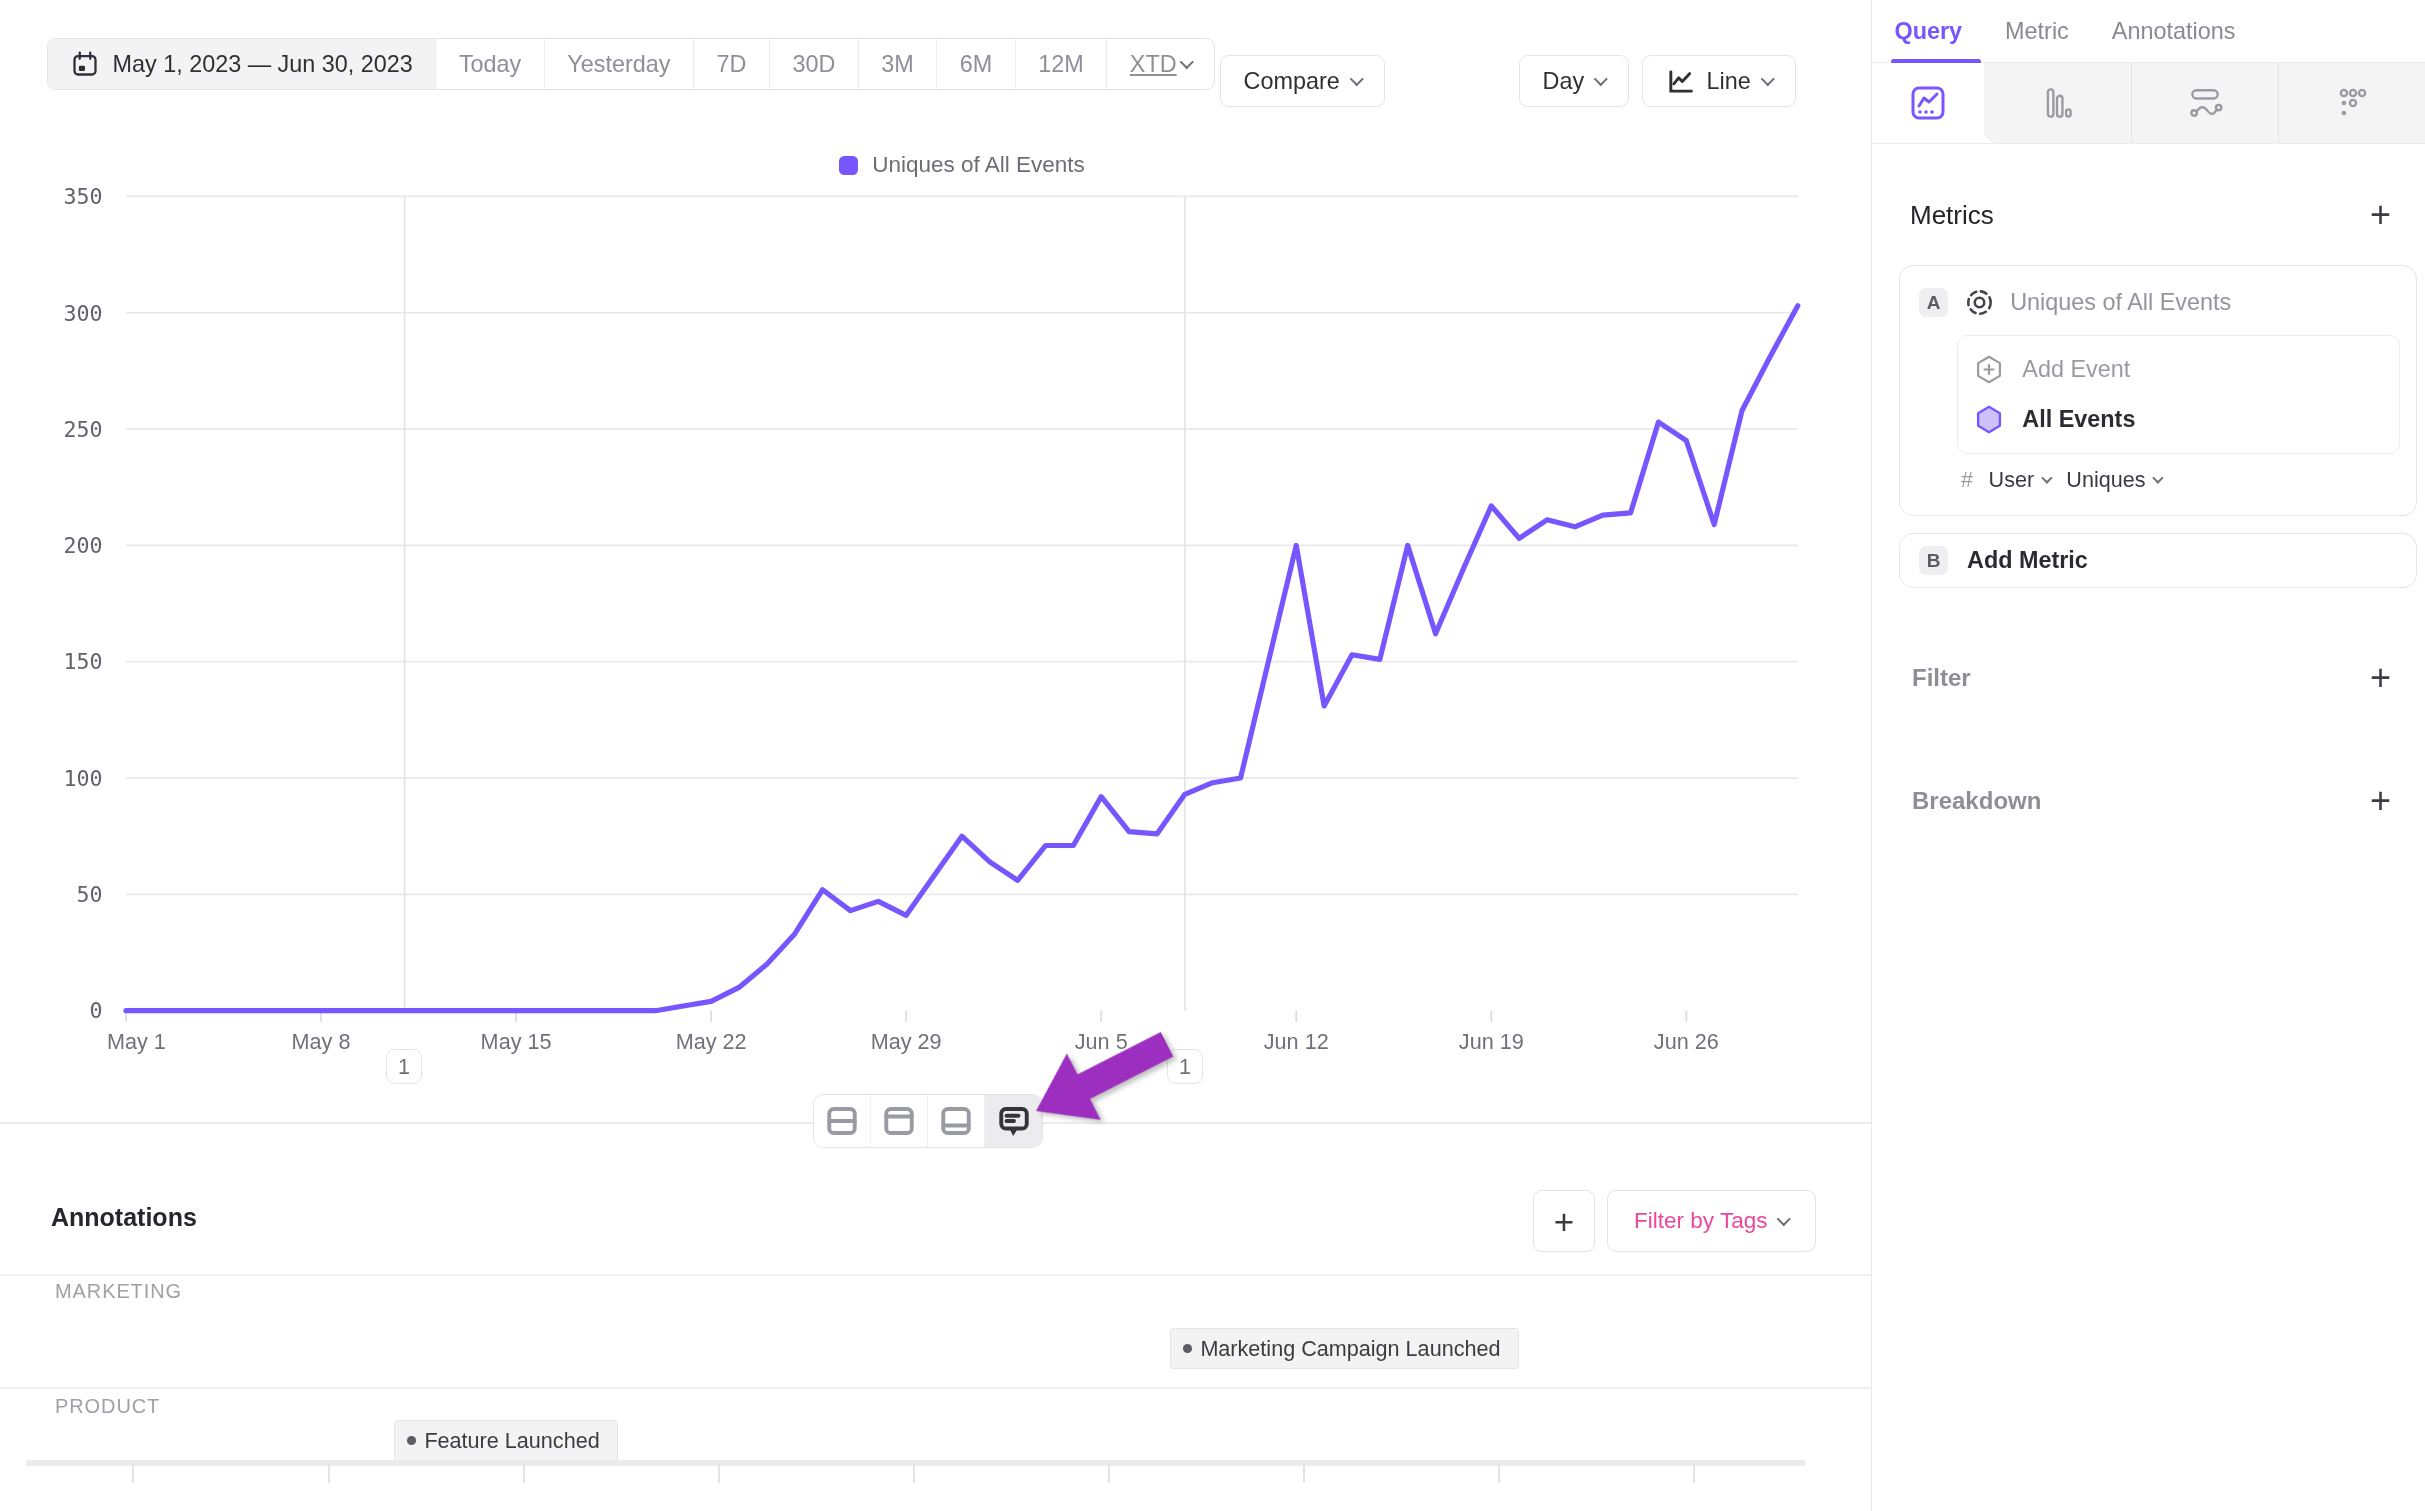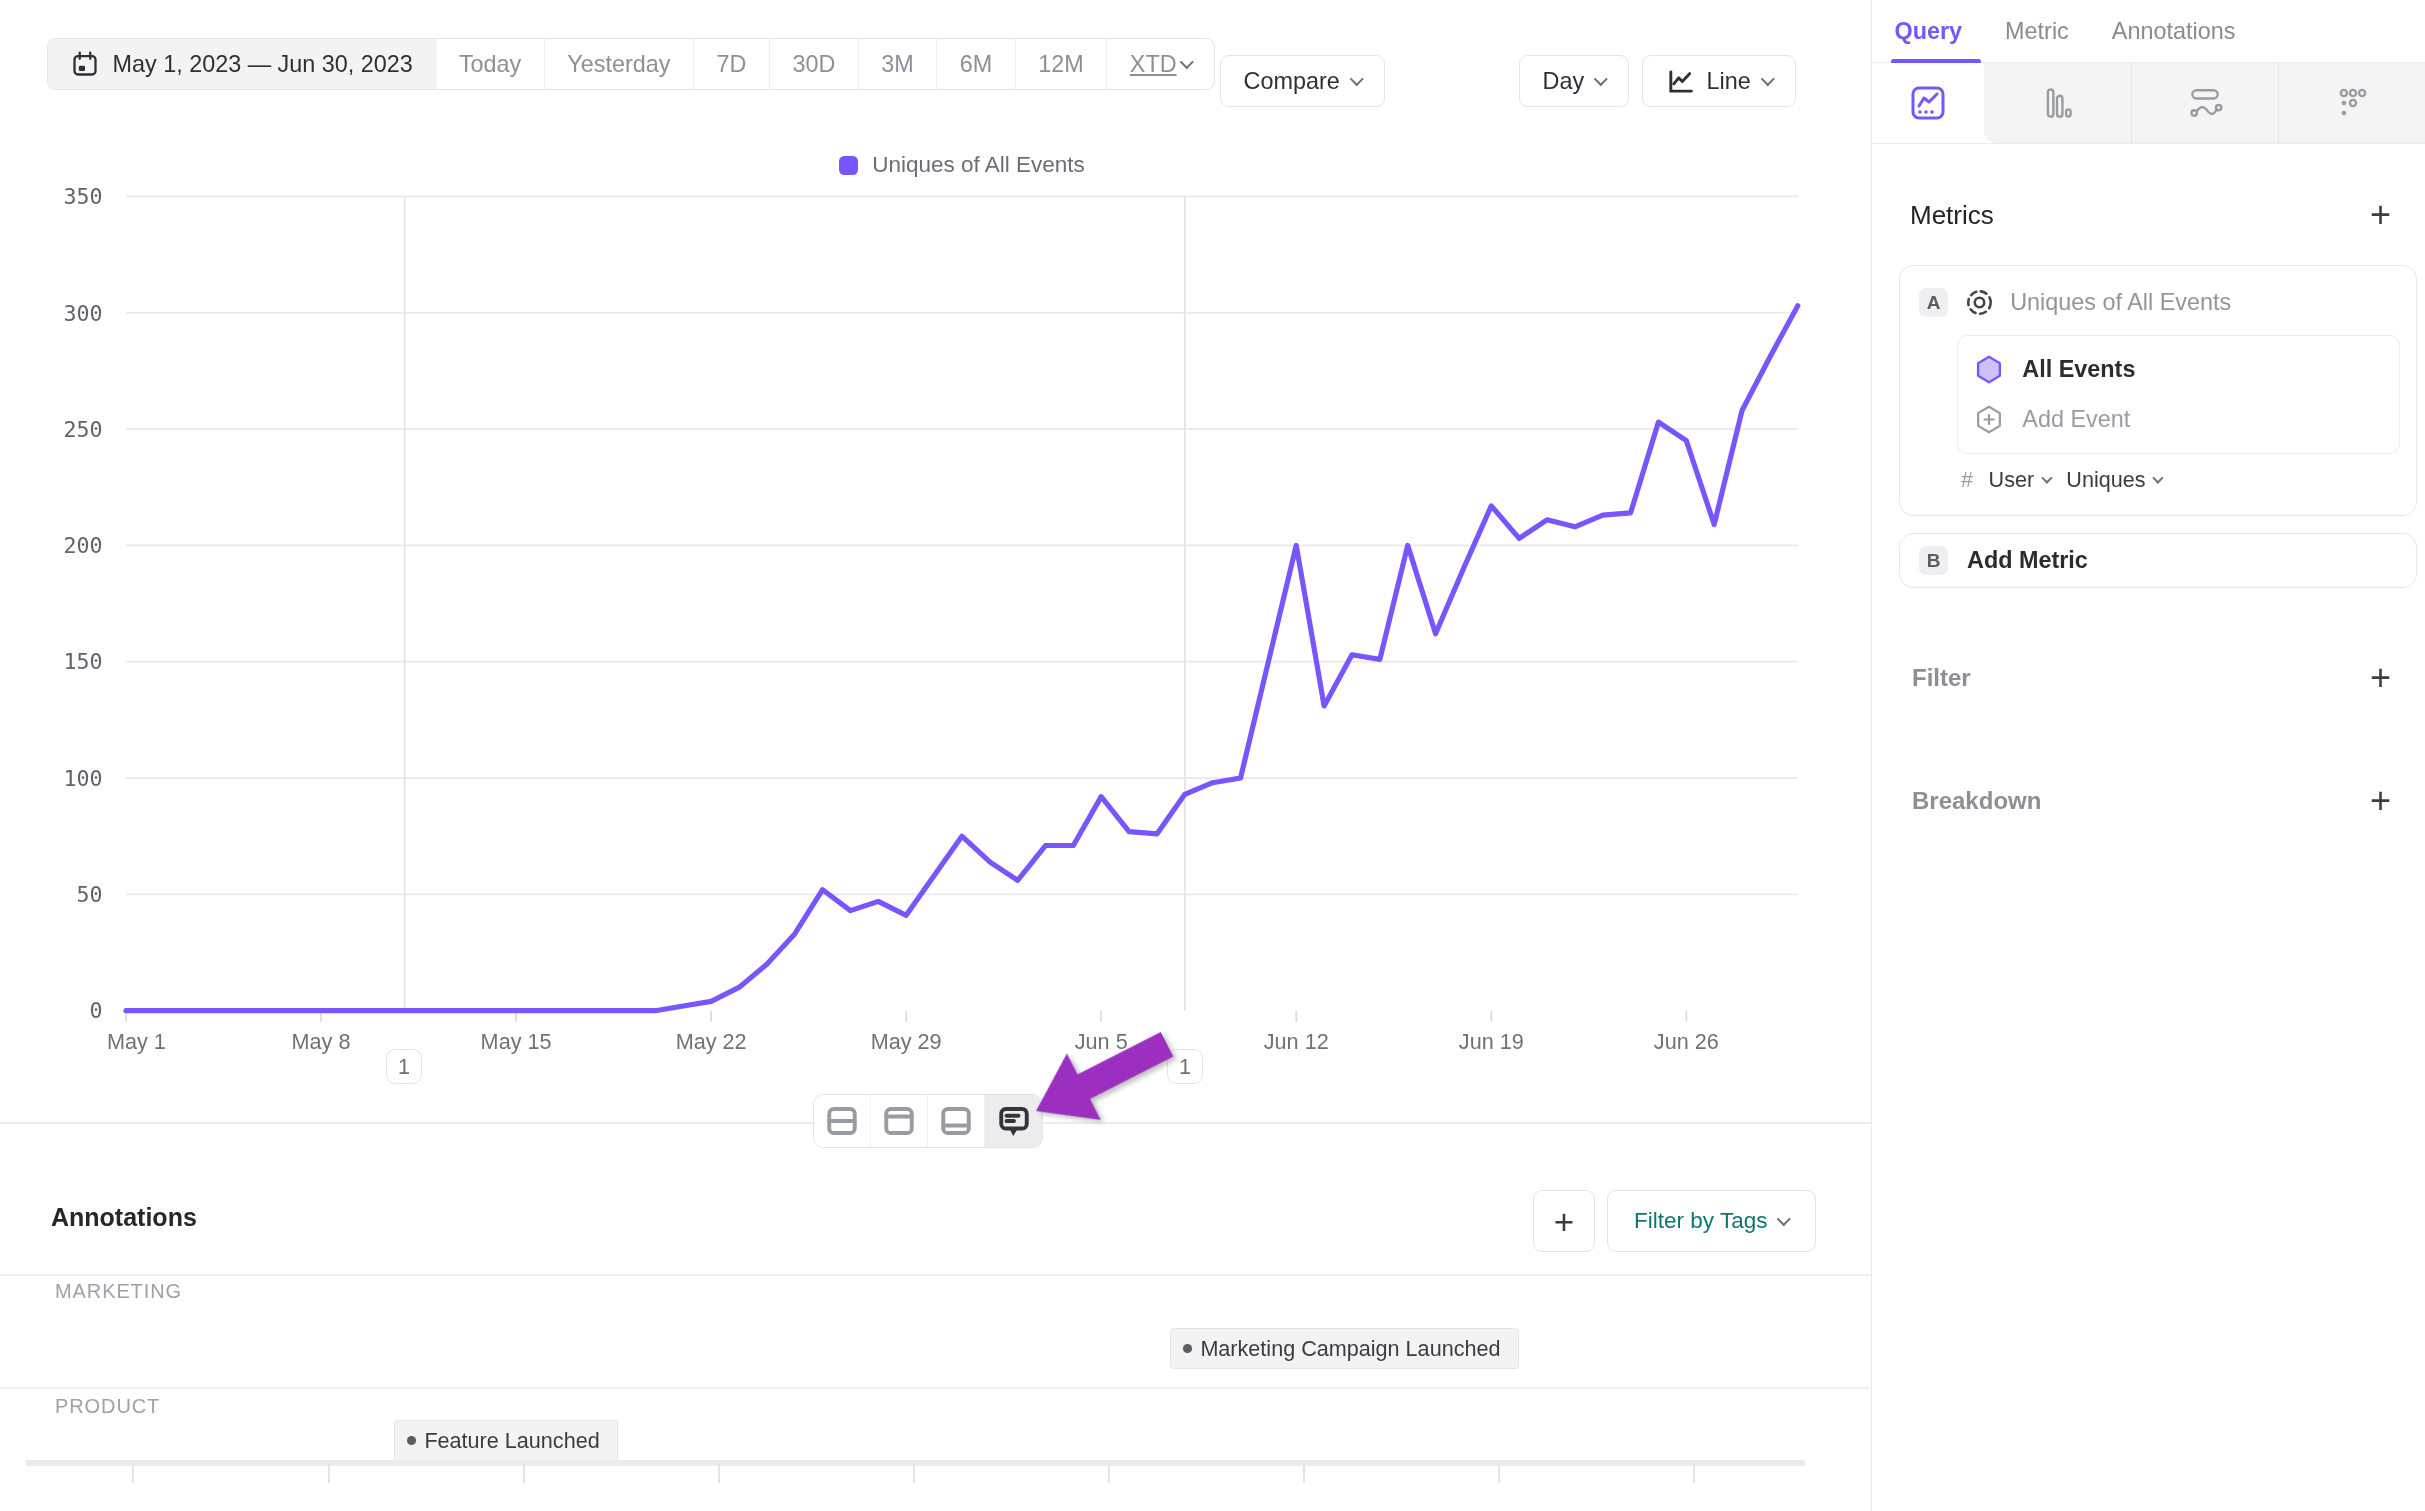--- a/index.html
+++ b/index.html
@@ -50,21 +50,21 @@
                 filter:drop-shadow(2.6px 4.3px 2.6px rgba(70,70,70,.35));pointer-events:none;}
 
   
   .ann-header{position:absolute;left:0;top:1174px;width:1871px;height:100px;}
   .ann-title{position:absolute;left:51px;top:29px;font-size:25px;font-weight:700;color:#26262c;}
   .ann-add-btn{position:absolute;left:1533px;top:16.4px;width:62px;height:62px;border:1.7px solid #e3e3e6;
                border-radius:8.7px;background:#fff;display:flex;align-items:center;justify-content:center;
                font-size:35px;font-weight:300;color:#3a3a40;cursor:pointer;line-height:1;}
   .ann-filter-btn{position:absolute;left:1607px;top:16.4px;width:209px;height:62px;border:1.7px solid #e3e3e6;
                border-radius:8.7px;background:#fff;display:flex;align-items:center;justify-content:center;
-               gap:12px;font-size:22.5px;font-weight:500;color:#0f766e;cursor:pointer;}
+               gap:12px;font-size:22.5px;font-weight:500;color:#ec4899;cursor:pointer;}
   .ann-div1{position:absolute;left:0;top:1274px;width:1871px;height:1.7px;background:#f0f0f1;}
   .ann-div2{position:absolute;left:0;top:1387px;width:1871px;height:1.7px;background:#f0f0f1;}
   .group-label{position:absolute;left:55px;font-size:20px;letter-spacing:0.9px;color:#a0a0a8;}
   .chip{position:absolute;height:41px;display:flex;align-items:center;gap:8.7px;padding:0 17.3px 0 12px;
         background:#f3f3f4;border:1.7px solid #e4e4e6;border-radius:3.5px;font-size:21.6px;color:#3b3b41;
         cursor:pointer;white-space:nowrap;}
   .chip-dot{width:8.7px;height:8.7px;border-radius:50%;background:#5c5c64;flex:0 0 auto;}
   .ruler{position:absolute;left:26px;top:1460px;width:1779px;height:22.5px;}
   .ruler-bar{position:absolute;left:0;top:0;width:100%;height:6px;background:#ebebed;}
   .ruler-tick{position:absolute;top:4.3px;width:1.7px;height:19px;background:#e3e3e6;}
@@ -351,31 +351,31 @@
         <span class="ab-badge">A</span>
         <svg width="31" height="31" viewBox="0 0 36 36">
           <circle cx="18" cy="18" r="13" fill="none" stroke="#44444c" stroke-width="3" stroke-dasharray="7 5.5" stroke-linecap="round"></circle>
           <circle cx="18" cy="18" r="5.5" fill="none" stroke="#44444c" stroke-width="3"></circle>
         </svg>
         <span class="metric-name">Uniques of All Events</span>
       </div>
       <div class="inner-card">
         <div class="event-row">
           <svg width="28" height="29" viewBox="0 0 30 32">
-            <polygon points="15,2 27,9 27,23 15,30 3,23 3,9" fill="#cdc1fa" stroke="#7856FF" stroke-width="2.6" stroke-linejoin="round"></polygon>
-          </svg>
-          <span class="event-label">All Events</span>
-        </div>
-        <div class="event-row">
-          <svg width="28" height="29" viewBox="0 0 30 32">
             <polygon points="15,2 27,9 27,23 15,30 3,23 3,9" fill="none" stroke="#9a9aa2" stroke-width="2.4" stroke-linejoin="round"></polygon>
             <line x1="15" y1="11" x2="15" y2="21" stroke="#9a9aa2" stroke-width="2.4" stroke-linecap="round"></line>
             <line x1="10" y1="16" x2="20" y2="16" stroke="#9a9aa2" stroke-width="2.4" stroke-linecap="round"></line>
           </svg>
           <span class="add-event-label">Add Event</span>
+        </div>
+        <div class="event-row">
+          <svg width="28" height="29" viewBox="0 0 30 32">
+            <polygon points="15,2 27,9 27,23 15,30 3,23 3,9" fill="#cdc1fa" stroke="#7856FF" stroke-width="2.6" stroke-linejoin="round"></polygon>
+          </svg>
+          <span class="event-label">All Events</span>
         </div>
       </div>
       <div class="agg-row">
         <span class="agg-hash">#</span>
         <span class="agg-item">
           <span>User</span>
           <span class="chev"></span>
         </span>
         <span class="agg-item">
           <span>Uniques</span>

